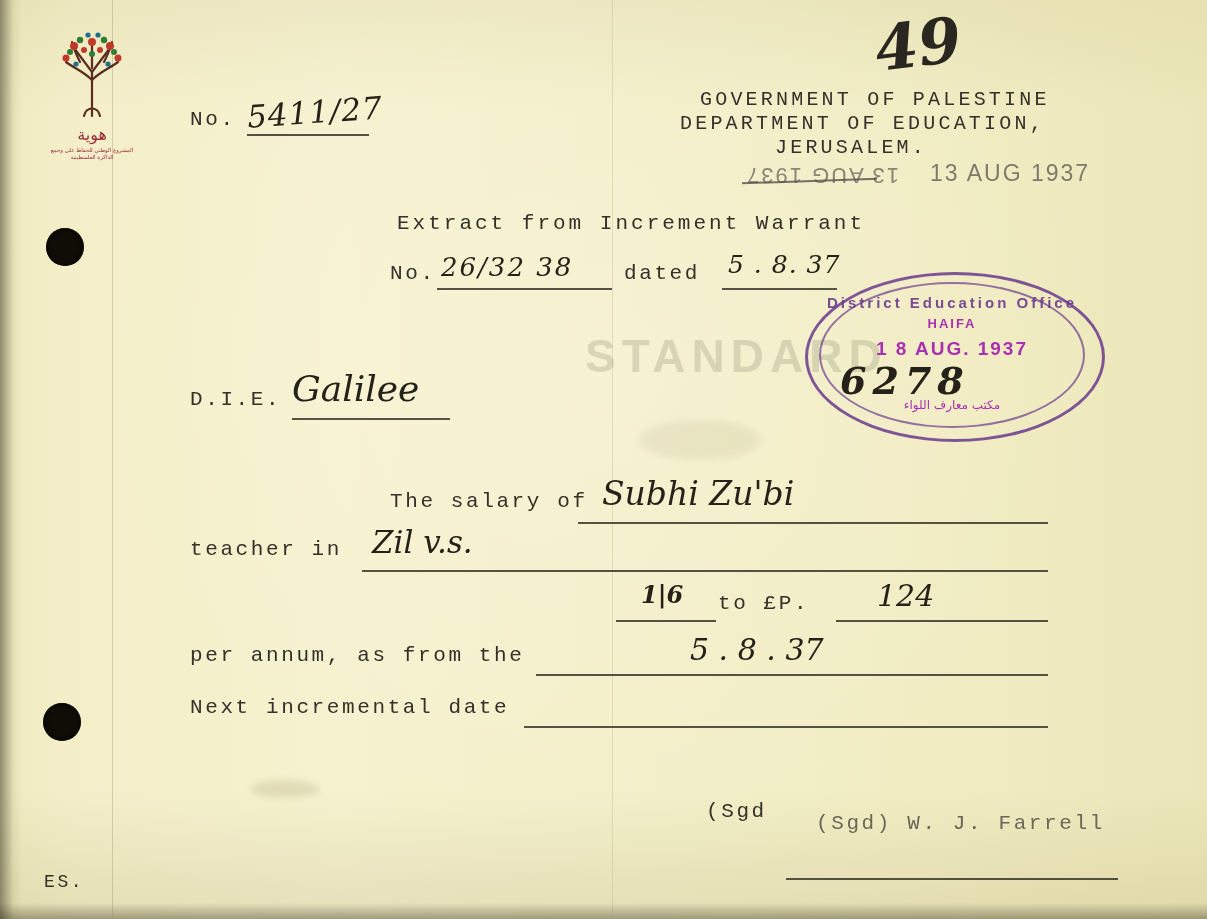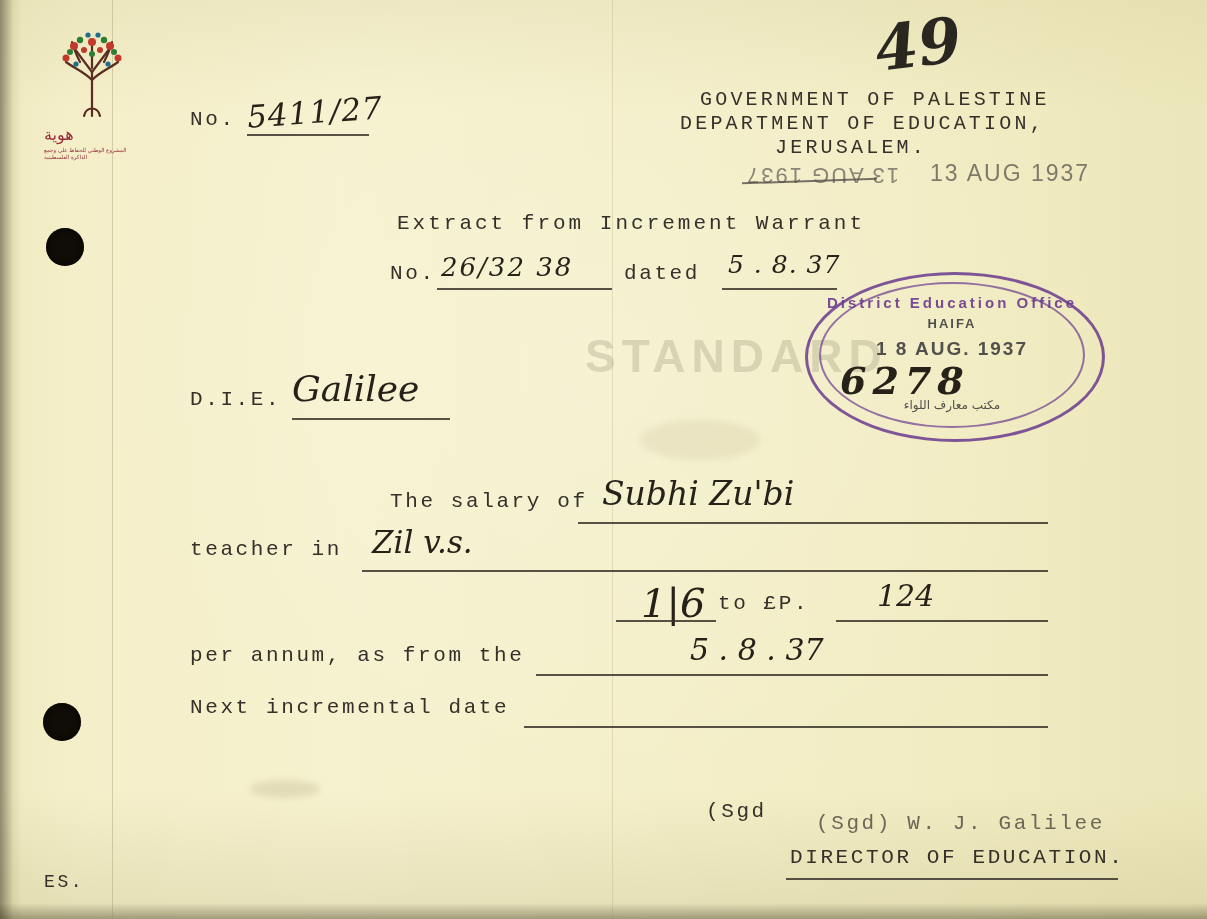--- a/index.html
+++ b/index.html
@@ -66,21 +66,21 @@
     border-radius: 50%;
     background: #100d06;
     box-shadow: inset 0 0 6px rgba(0,0,0,0.9);
   }
 
   
   .logo {
     position: absolute;
     left: 44px; top: 20px;
     width: 96px; height: 155px;
-    text-align: left;
+    text-align: center;
   }
   .logo-sub {
     font-family: "DejaVu Sans", sans-serif;
     color: #9a2a3a;
     font-size: 16px;
     line-height: 1.05;
     margin-top: 2px;
     letter-spacing: 0.5px;
   }
   .logo-sub2 {
@@ -171,21 +171,21 @@
     font-family: "Liberation Sans", sans-serif;
     font-weight: bold;
     letter-spacing: 3px;
     font-size: 15px;
     opacity: 0.9;
   }
   .stamp-line {
     position: absolute;
     width: 294px;
     text-align: center;
-    color: #404040;
+    color: #a21caf;
     font-family: "Liberation Sans", sans-serif;
     letter-spacing: 2px;
     opacity: 0.9;
   }
 
   
   .watermark {
     position: absolute;
     color: rgba(150,145,120,0.30);
     font-family: "Liberation Sans", sans-serif;
@@ -299,32 +299,31 @@
   <div class="hand ink" style="left:840px; top:358px; font-size:38px; letter-spacing:6px;font-weight:bold;">6278</div>
 
   <div class="typed" style="left:390px; top:490px;">The salary of</div>
   <div class="hand ink" style="left:602px; top:474px; font-size:33px;">Subhi Zu'bi</div>
   <div class="rule" style="left:578px; top:522px; width:470px;"></div>
 
   <div class="typed" style="left:190px; top:538px;">teacher in</div>
   <div class="hand ink" style="left:372px; top:524px; font-size:31px;">Zil v.s.</div>
   <div class="rule" style="left:362px; top:570px; width:686px;"></div>
 
-  <div class="hand ink" style="left:641px; top:580px; font-size:40px;">1|6</div>
+  <div class="hand ink" style="left:641px; top:580px; font-size:24px;font-weight:bold;">1|6</div>
   <div class="rule" style="left:616px; top:620px; width:100px;"></div>
   <div class="typed" style="left:718px; top:592px;">to £P.</div>
   <div class="hand ink" style="left:877px; top:578px; font-size:30px;">124</div>
   <div class="rule" style="left:836px; top:620px; width:212px;"></div>
 
   <div class="typed" style="left:190px; top:644px;">per annum, as from the</div>
   <div class="hand ink" style="left:690px; top:632px; font-size:30px;">5 . 8 . 37</div>
   <div class="rule" style="left:536px; top:674px; width:512px;"></div>
 
   <div class="typed" style="left:190px; top:696px;">Next incremental date</div>
   <div class="rule" style="left:524px; top:726px; width:524px;"></div>
 
   <div class="typed" style="left:706px; top:800px;">(Sgd</div>
-  <div class="typed faint" style="left:816px; top:812px;">(Sgd) W. J. Galilee</div>
-  <div class="typed" style="left:790px; top:846px;">DIRECTOR OF EDUCATION.</div>
+  <div class="typed faint" style="left:816px; top:812px;">(Sgd) W. J. Farrell</div>
   <div class="rule" style="left:786px; top:878px; width:332px;"></div>
 
   <div class="typed" style="left:44px; top:872px; font-size:18px;">ES.</div>
 </div>
 
 </body></html>

